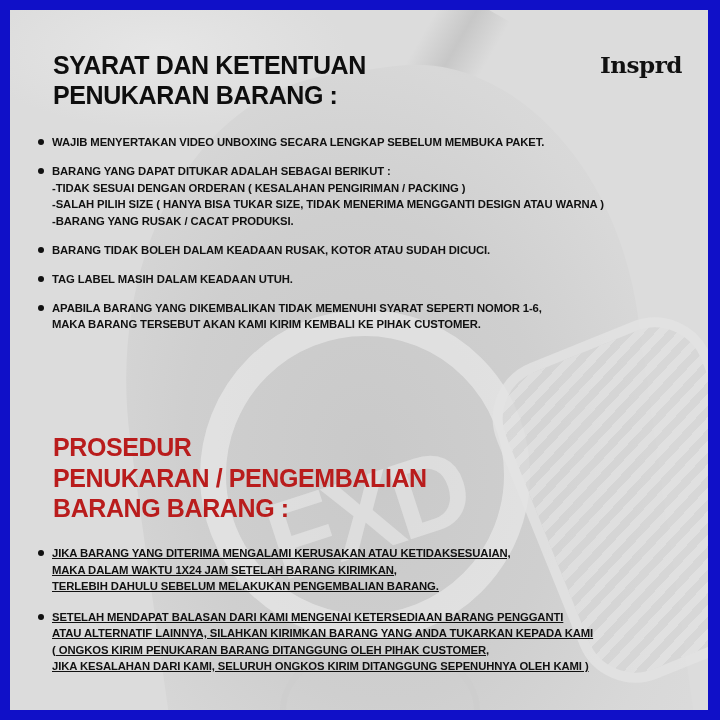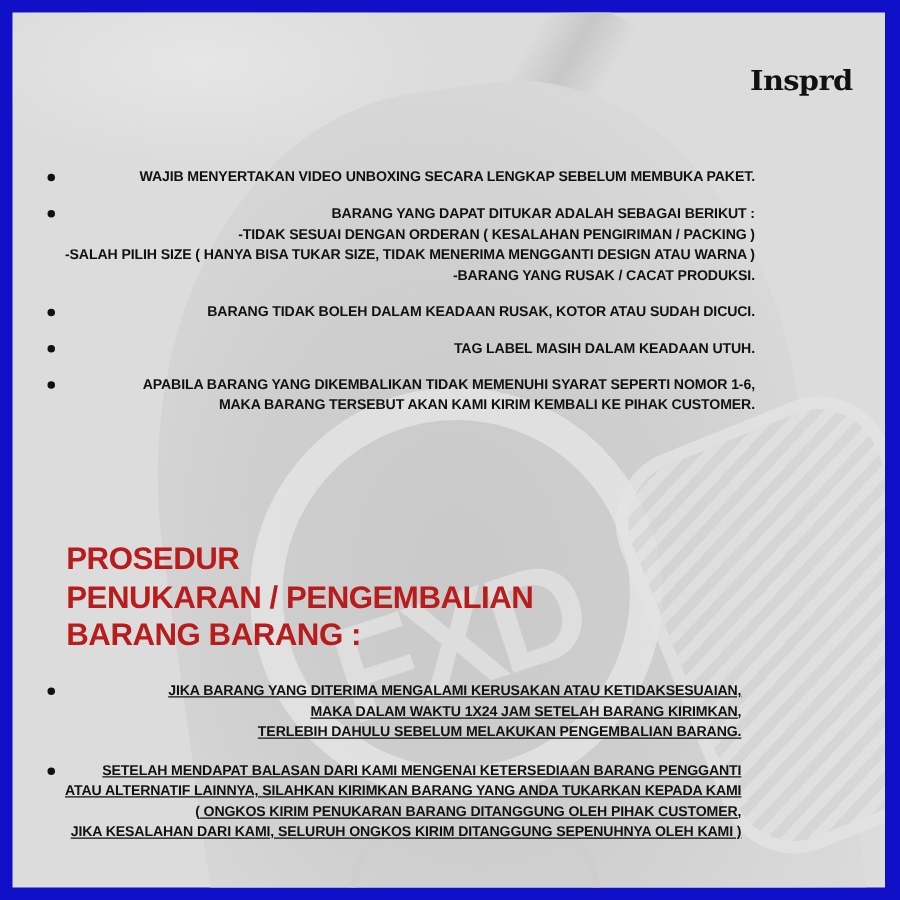--- a/index.html
+++ b/index.html
@@ -86,21 +86,20 @@
       color: #111;
       font-weight: bold;
       font-size: 11.3px;
       line-height: 16.5px;
       letter-spacing: -0.1px;
     }
     .list li {
       position: relative;
       padding-left: 16px;
       margin-bottom: 12.5px;
-      text-align: right;
     }
     .bullet {
       position: absolute;
       left: 2px; top: 5px;
       width: 6px; height: 6px;
       border-radius: 50%;
       background: #111;
     }
     .list .line { display: block; white-space: nowrap; }
     .list1 { top: 124px; }
@@ -124,20 +123,24 @@
 
   <div class="bg-shape bg-light-top"></div>
   <div class="bg-shape bg-strap"></div>
   <div class="bg-shape bg-shirt"></div>
   <div class="bg-shape bg-circle-print"></div>
   <div class="bg-shape bg-print-text">FXD</div>
   <div class="bg-shape bg-bag"></div>
   <div class="bg-shape bg-bottom-ring"></div>
 
   <div class="content">
+    <div class="title">
+      <span class="line">SYARAT DAN KETENTUAN</span>
+      <span class="line">PENUKARAN BARANG :</span>
+    </div>
 
     <div class="logo">Insprd</div>
 
     <ul class="list list1">
       <li>
         <span class="bullet"></span>
         <span class="line">WAJIB MENYERTAKAN VIDEO UNBOXING SECARA LENGKAP SEBELUM MEMBUKA PAKET.</span>
       </li>
       <li>
         <span class="bullet"></span>

